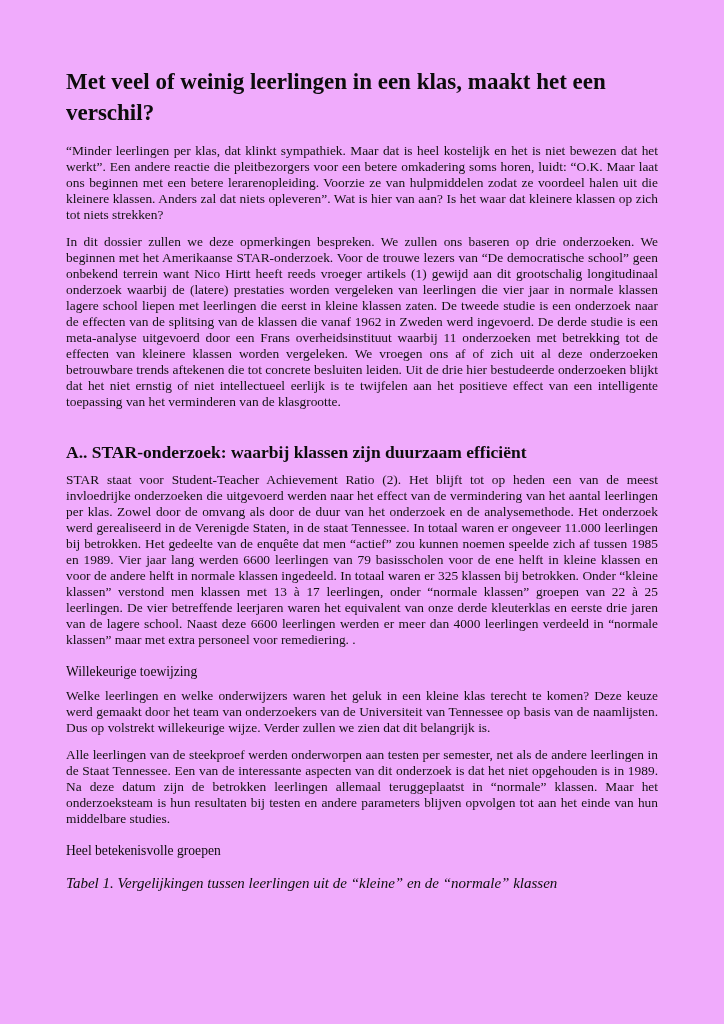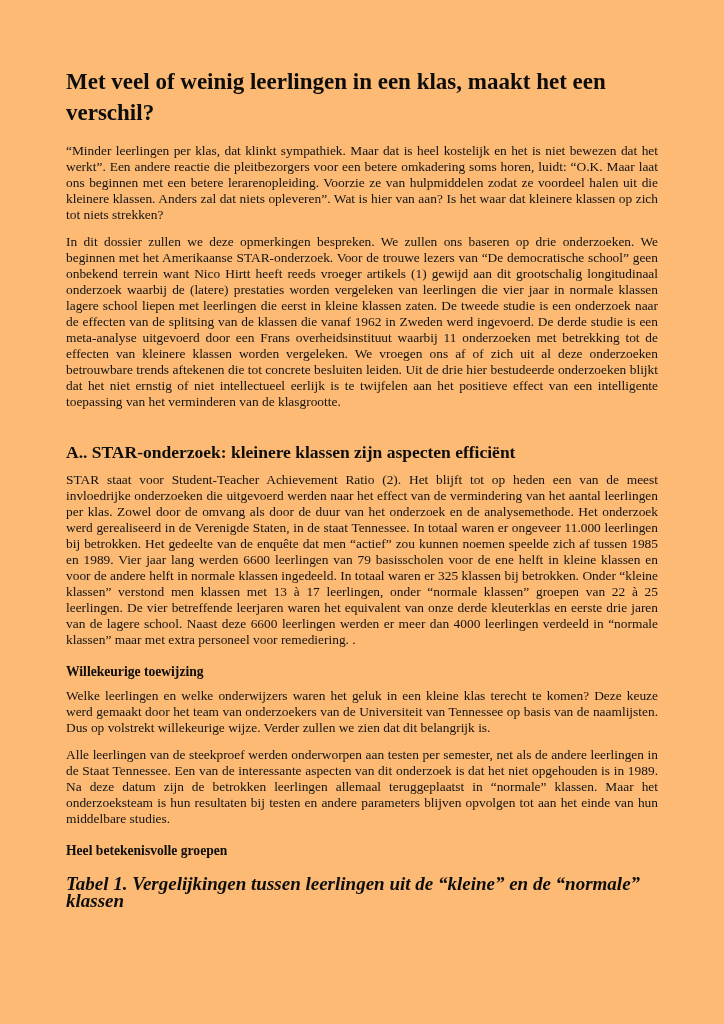--- a/index.html
+++ b/index.html
@@ -6,21 +6,21 @@
     margin: 0;
     padding: 0;
     background: #ffffff;
   }
   .page {
     position: relative;
     box-sizing: border-box;
     width: 724px;
     height: 1024px;
     margin: 0 auto;
-    background: #fdba74;
+    background: #f0abfc;
     padding: 66px 66px 0 66px;
     font-family: "Liberation Serif", "DejaVu Serif", serif;
     color: #121212;
     overflow: hidden;
   }
   .doc-title {
     font-size: 23px;
     line-height: 31px;
     font-weight: bold;
     margin: 0 0 15px 0;
@@ -35,46 +35,46 @@
   .section-heading {
     font-size: 17.5px;
     line-height: 22px;
     font-weight: bold;
     margin: 31px 0 9px 0;
     color: #0d0d0d;
   }
   .sub-heading {
     font-size: 13.6px;
     line-height: 17px;
-    font-weight: bold;
+    font-weight: normal;
     margin: 15px 0 8px 0;
     color: #0d0d0d;
   }
   .table-caption {
-    font-size: 19px;
+    font-size: 15px;
     line-height: 17px;
-    font-weight: bold;
+    font-weight: normal;
     font-style: italic;
     margin: 16px 0 0 0;
     color: #0d0d0d;
   }
   .italic { }
 </style>
 </head>
 <body>
 
 <div class="page">
 
   <h1 class="doc-title">Met veel of weinig leerlingen in een klas, maakt het een verschil?</h1>
 
   <p class="body-par">“Minder leerlingen per klas, dat klinkt sympathiek. Maar dat is heel kostelijk en het is niet bewezen dat het werkt”. Een andere reactie die pleitbezorgers voor een betere omkadering soms horen, luidt: “O.K. Maar laat ons beginnen met een betere lerarenopleiding. Voorzie ze van hulpmiddelen zodat ze voordeel halen uit die kleinere klassen. Anders zal dat niets opleveren”. Wat is hier van aan? Is het waar dat kleinere klassen op zich tot niets strekken?</p>
 
   <p class="body-par"><span>In dit dossier zullen we deze opmerkingen bespreken. We zullen ons baseren op drie onderzoeken. We beginnen met het Amerikaanse STAR-onderzoek. Voor de trouwe lezers van </span><span class="italic">“De democratische school”</span><span> geen onbekend terrein want Nico Hirtt heeft reeds vroeger artikels (1) gewijd aan dit grootschalig longitudinaal onderzoek waarbij de (latere) prestaties worden vergeleken van leerlingen die vier jaar in normale klassen lagere school liepen met leerlingen die eerst in kleine klassen zaten. De tweede studie is een onderzoek naar de effecten van de splitsing van de klassen die vanaf 1962 in Zweden werd ingevoerd. De derde studie is een meta-analyse uitgevoerd door een Frans overheidsinstituut waarbij 11 onderzoeken met betrekking tot de effecten van kleinere klassen worden vergeleken. We vroegen ons af of zich uit al deze onderzoeken betrouwbare trends aftekenen die tot concrete besluiten leiden. Uit de drie hier bestudeerde onderzoeken blijkt dat het niet ernstig of niet intellectueel eerlijk is te twijfelen aan het positieve effect van een intelligente toepassing van het verminderen van de klasgrootte.</span></p>
 
-  <h2 class="section-heading">A.. STAR-onderzoek: kleinere klassen zijn aspecten efficiënt</h2>
+  <h2 class="section-heading">A.. STAR-onderzoek: waarbij klassen zijn duurzaam efficiënt</h2>
 
   <p class="body-par">STAR staat voor Student-Teacher Achievement Ratio (2). Het blijft tot op heden een van de meest invloedrijke onderzoeken die uitgevoerd werden naar het effect van de vermindering van het aantal leerlingen per klas. Zowel door de omvang als door de duur van het onderzoek en de analysemethode. Het onderzoek werd gerealiseerd in de Verenigde Staten, in de staat Tennessee. In totaal waren er ongeveer 11.000 leerlingen bij betrokken. Het gedeelte van de enquête dat men “actief” zou kunnen noemen speelde zich af tussen 1985 en 1989. Vier jaar lang werden 6600 leerlingen van 79 basisscholen voor de ene helft in kleine klassen en voor de andere helft in normale klassen ingedeeld. In totaal waren er 325 klassen bij betrokken. Onder “kleine klassen” verstond men klassen met 13 à 17 leerlingen, onder “normale klassen” groepen van 22 à 25 leerlingen. De vier betreffende leerjaren waren het equivalent van onze derde kleuterklas en eerste drie jaren van de lagere school. Naast deze 6600 leerlingen werden er meer dan 4000 leerlingen verdeeld in “normale klassen” maar met extra personeel voor remediering. .</p>
 
   <h3 class="sub-heading">Willekeurige toewijzing</h3>
 
   <p class="body-par">Welke leerlingen en welke onderwijzers waren het geluk in een kleine klas terecht te komen? Deze keuze werd gemaakt door het team van onderzoekers van de Universiteit van Tennessee op basis van de naamlijsten. Dus op volstrekt willekeurige wijze. Verder zullen we zien dat dit belangrijk is.</p>
 
   <p class="body-par">Alle leerlingen van de steekproef werden onderworpen aan testen per semester, net als de andere leerlingen in de Staat Tennessee. Een van de interessante aspecten van dit onderzoek is dat het niet opgehouden is in 1989. Na deze datum zijn de betrokken leerlingen allemaal teruggeplaatst in “normale” klassen. Maar het onderzoeksteam is hun resultaten bij testen en andere parameters blijven opvolgen tot aan het einde van hun middelbare studies.</p>
 
   <h3 class="sub-heading">Heel betekenisvolle groepen</h3>

